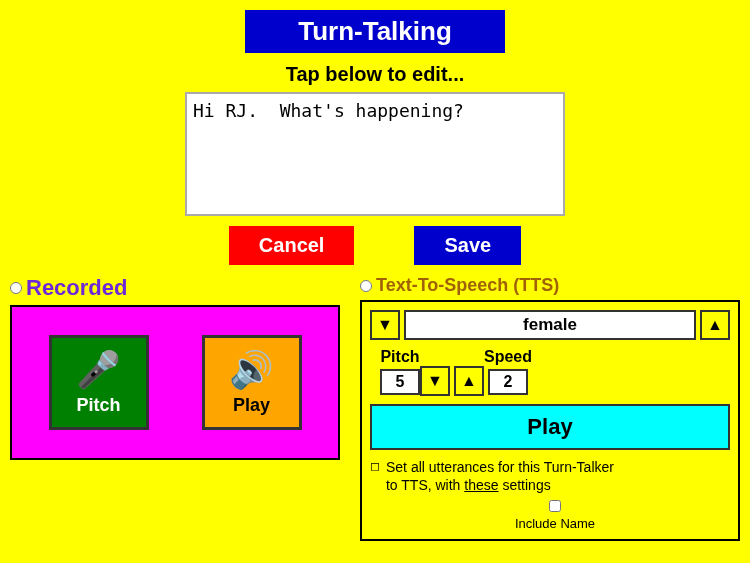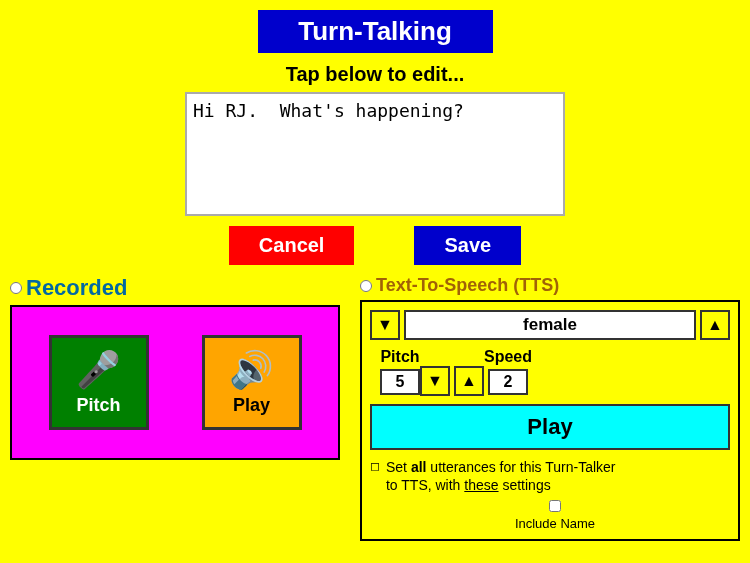--- a/index.html
+++ b/index.html
@@ -14,21 +14,21 @@
 
     
     .title-bar {
       background: #0000CC;
       color: white;
       font-size: 26px;
       font-weight: bold;
       text-align: center;
       padding: 6px 20px;
       margin: 10px auto 0;
-      width: 235px;
+      width: 260px;
       display: block;
     }
 
     
     .subtitle {
       text-align: center;
       font-size: 20px;
       font-weight: bold;
       margin: 10px 0 6px;
       color: #000;
@@ -92,21 +92,21 @@
       margin-bottom: 4px;
     }
     .recorded-radio {
       width: 12px;
       height: 12px;
       margin-right: 4px;
     }
     .recorded-label {
       font-size: 22px;
       font-weight: bold;
-      color: #0369a1;
+      color: #6d28d9;
       background: #FFFF00;
     }
     .recorded-box {
       background: #FF00FF;
       width: 330px;
       height: 155px;
       border: 2px solid #000;
       display: flex;
       align-items: center;
       justify-content: space-around;
@@ -258,21 +258,21 @@
       align-items: flex-start;
       gap: 6px;
       margin-bottom: 6px;
     }
     .utterances-text {
       font-size: 14px;
       color: #000;
       line-height: 1.3;
     }
     .underline { text-decoration: underline; }
-    .bold { font-weight: bold; margin-top: 32px; }
+    .bold { font-weight: normal; margin-top: 32px; }
 
     
     .include-name-row {
       display: flex;
       align-items: center;
       gap: 4px;
       font-size: 13px;
       margin-left: 10px;
       flex-direction: column;
     }

